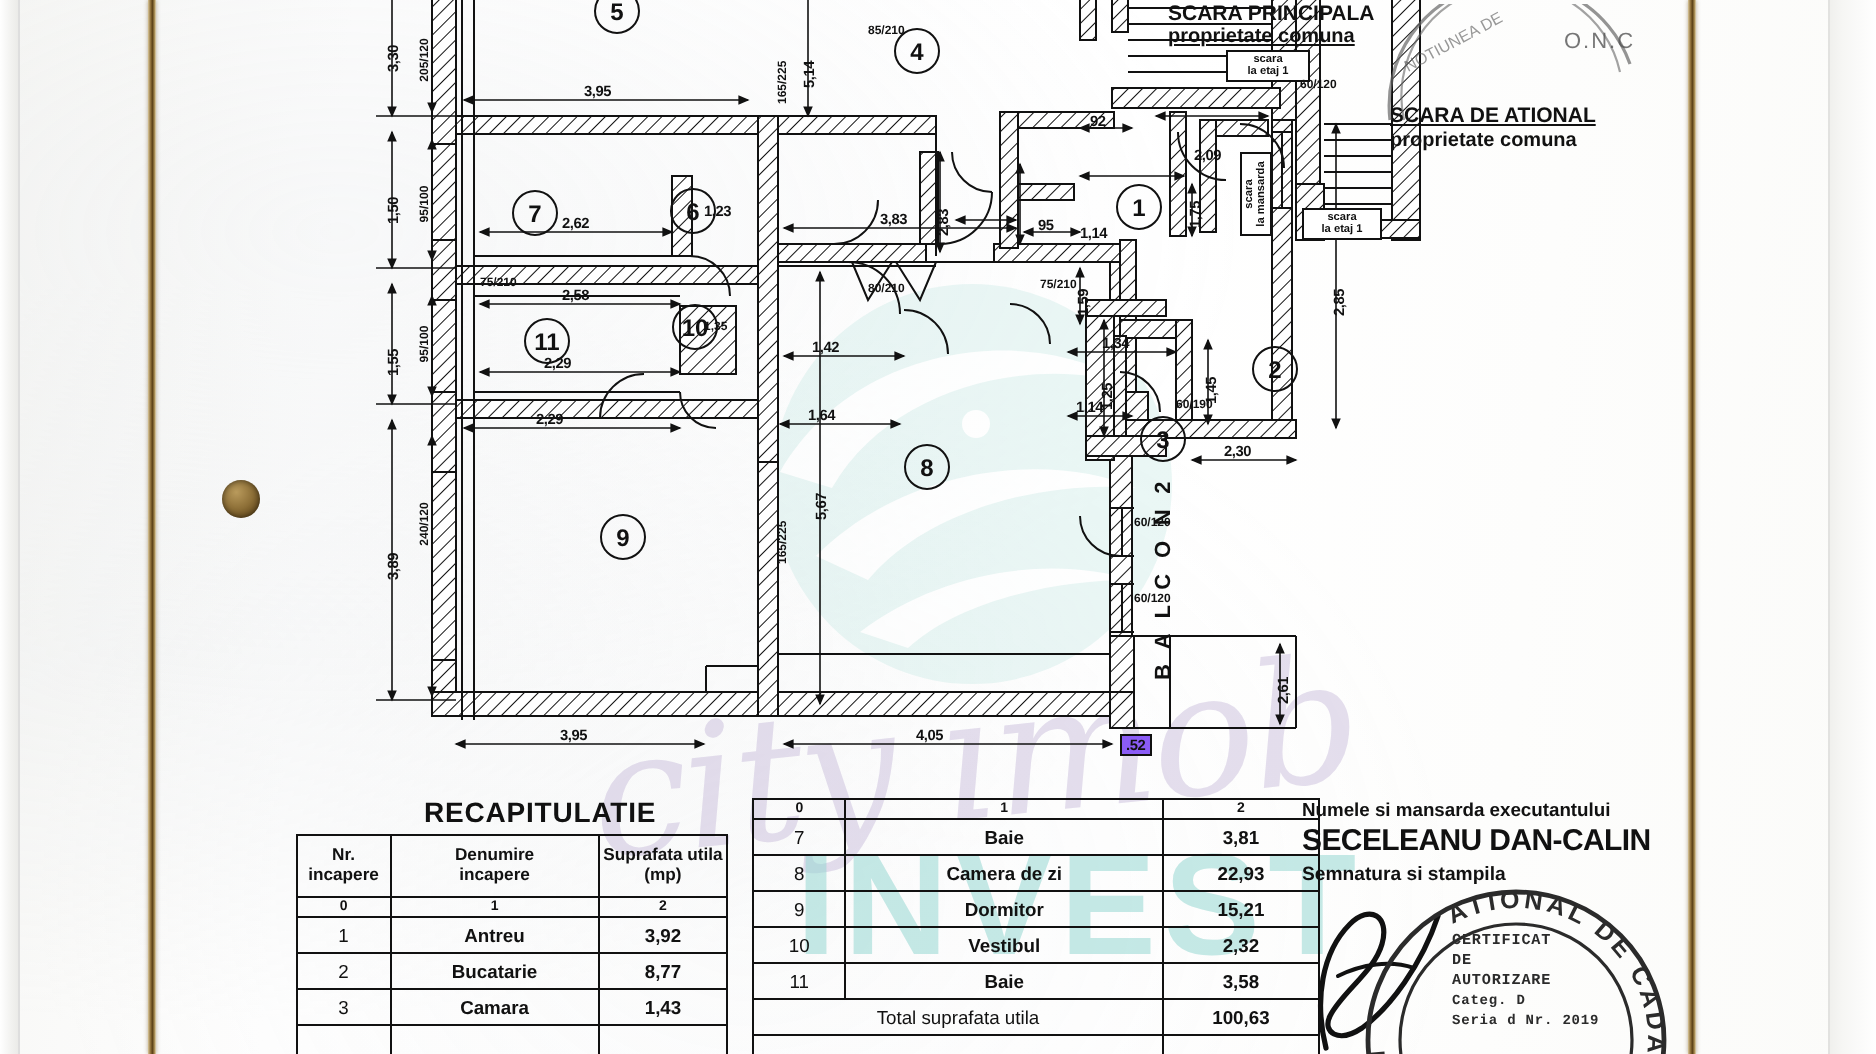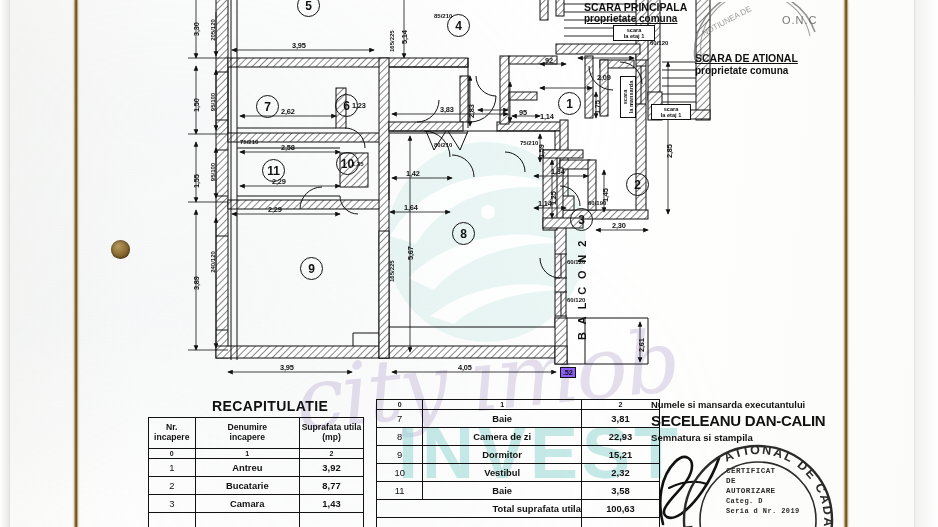--- a/index.html
+++ b/index.html
@@ -61,21 +61,21 @@
 
   
   .recap-title{position:absolute;left:212px;top:398px;font-size:14px;font-weight:bold;color:#111;letter-spacing:.4px;}
   table.recap{position:absolute;border-collapse:collapse;background:transparent;}
   table.recap td{border:1.1px solid #111;font-size:9.4px;color:#111;text-align:center;
      font-family:"Liberation Sans",sans-serif;padding:0;height:17px;}
   table.recap td.hd{font-weight:bold;font-size:8.6px;line-height:9.6px;height:30px;}
   table.recap td.idx{font-size:7px;font-weight:bold;height:9px;}
   table.recap td.name{font-weight:bold;}
   table.recap td.val{font-weight:bold;}
-  table.recap td.tot{font-weight:bold;text-align:right;padding-left:0;}
+  table.recap td.tot{font-weight:normal;text-align:center;padding-left:0;}
   #tbl-left{left:148px;top:417px;width:216px;}
   #tbl-right{left:376px;top:399px;width:284px;}
 
   
   .exec-wrap{position:absolute;left:651px;top:399px;width:190px;}
   .exec-l1{font-size:9.4px;font-weight:bold;color:#111;}
   .exec-l2{font-size:15px;font-weight:bold;color:#111;letter-spacing:-.3px;margin-top:2px;}
   .exec-l3{font-size:9.6px;font-weight:bold;color:#111;margin-top:3px;}
   .sig{position:absolute;left:655px;top:452px;}
   .stamp{position:absolute;left:678px;top:440px;width:160px;height:160px;}

